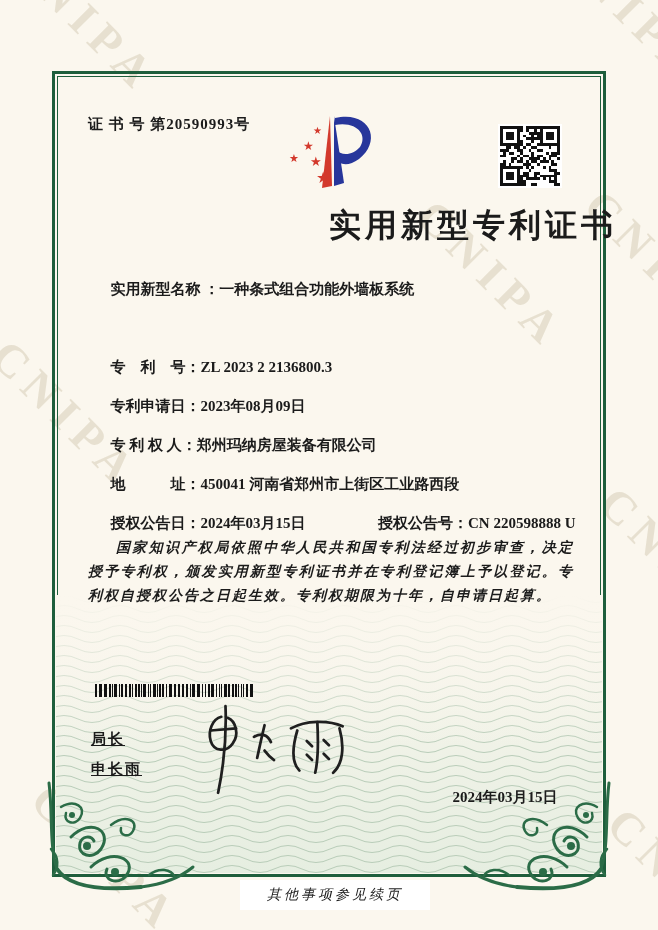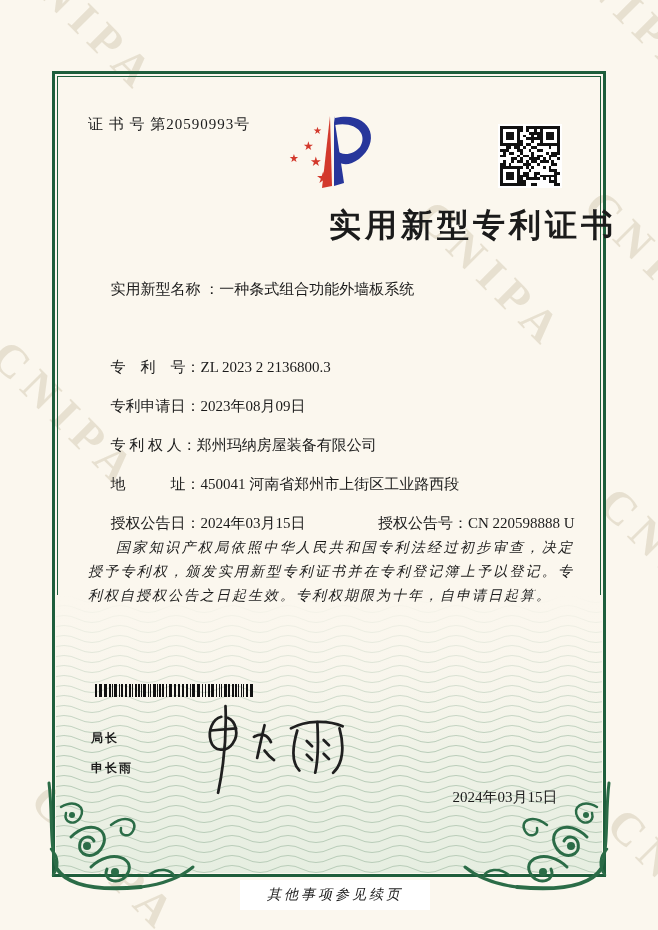--- a/index.html
+++ b/index.html
@@ -3,37 +3,37 @@
 <meta charset="utf-8">
 <style>
   html,body{margin:0;padding:0;}
   .page{position:relative;width:658px;height:930px;background:#fbf7ee;overflow:hidden;
         font-family:"Liberation Serif","DejaVu Serif",serif;color:#1b1b1b;}
   .wm{position:absolute;font:bold 46px "Liberation Serif",serif;color:rgba(190,176,146,.32);
       transform:rotate(45deg);letter-spacing:9px;z-index:0;pointer-events:none;}
   .cert{position:absolute;left:52px;top:71px;width:548px;height:800px;
         border:3px solid #1e5e3c;z-index:1;}
   .cert-inner{position:absolute;inset:2px;border:1px solid #1e5e3c;}
-  .abs{position:absolute;}
+  .abs{position:absolute;font-weight:bold;}
   .cert-no{left:33px;top:41px;font-size:15px;letter-spacing:1px;}
   .logo{left:228px;top:32px;width:100px;height:90px;}
   .qr{left:443px;top:50px;width:64px;height:64px;background:#fff;padding:2px;box-sizing:border-box;}
   .qr svg{width:100%;height:100%;display:block;}
   .title{left:0;top:130px;width:100%;text-align:right;font-size:32px;font-weight:bold;
          letter-spacing:4px;padding-left:14px;}
   .frow{left:33px;height:22px;font-size:15px;white-space:pre;}
   .frow .lbl{display:inline-block;}
   .grant-right{position:absolute;left:260px;top:0;white-space:pre;text-align:right;}
   .paras{left:33px;top:462px;width:486px;font-size:14px;line-height:24px;
          font-style:italic;letter-spacing:2px;text-align:justify;}
   .paras p{margin:0;text-indent:2em;}
   .barcode{left:40px;top:610px;width:158px;height:13px;}
   .barcode svg{width:100%;height:100%;display:block;}
   .signer{left:36px;font-family:"Liberation Sans","DejaVu Sans",sans-serif;
-          font-weight:bold;font-size:12px;letter-spacing:2px;}
+          font-weight:bold;font-size:15px;letter-spacing:2px;text-decoration:underline;}
   .sig{left:128px;top:628px;width:180px;height:95px;}
   .issue-date{left:360px;top:714px;width:180px;text-align:center;font-size:15px;}
   .page-info{left:0;top:772px;width:100%;text-align:center;font-size:13px;}
   .waves{position:absolute;left:1px;bottom:1px;width:546px;height:278px;overflow:hidden;}
   .flourish{position:absolute;width:165px;height:125px;bottom:-30px;z-index:3;}
   .flourish.fl-left{left:-14px;}
   .flourish.fl-right{right:-14px;transform:scaleX(-1);}
   .note{position:absolute;left:240px;top:880px;width:190px;height:30px;background:#ffffff;
         z-index:2;display:flex;align-items:center;justify-content:center;
         font-size:14px;font-style:italic;letter-spacing:3px;}

